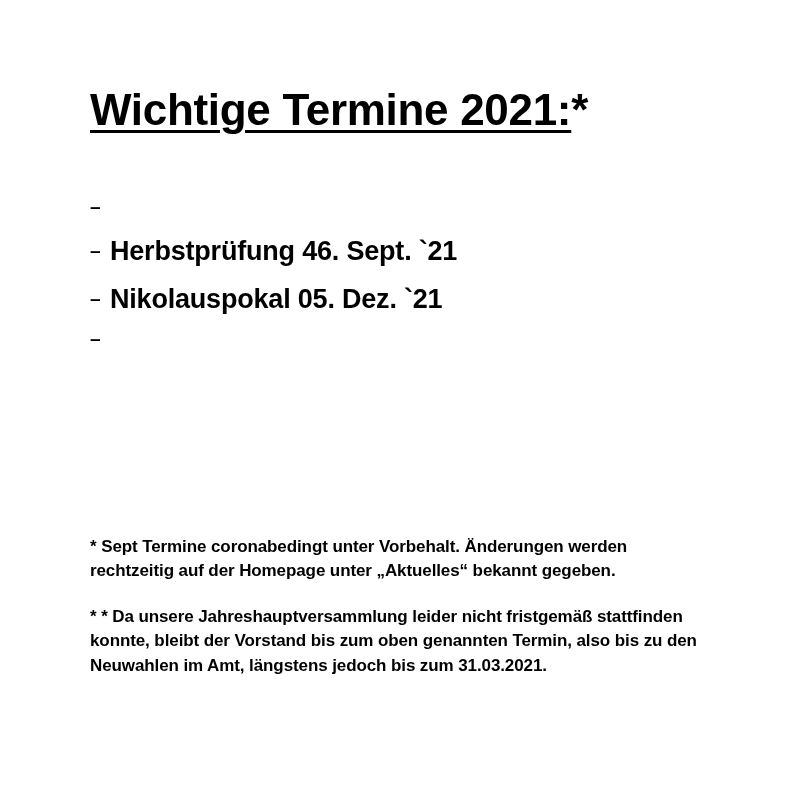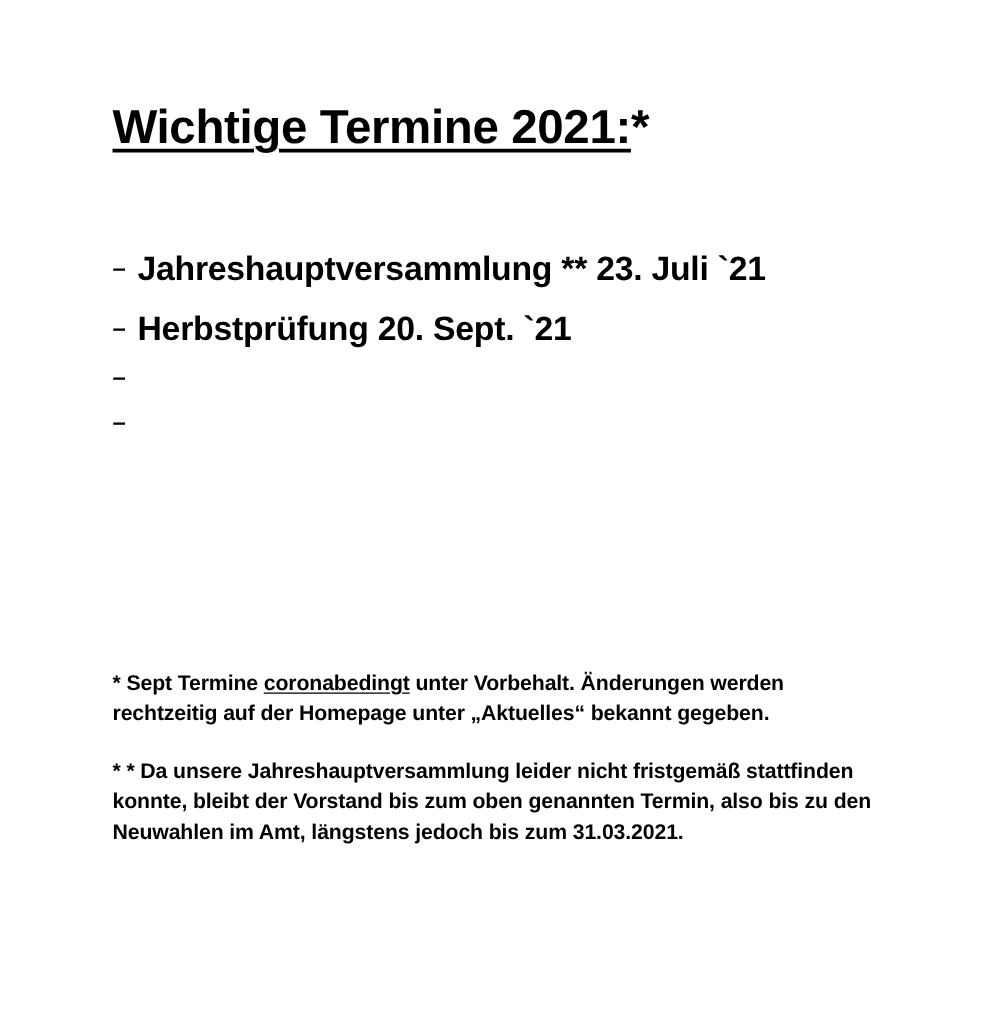--- a/index.html
+++ b/index.html
@@ -18,21 +18,21 @@
     position: relative;
     width: 790px;
     height: 810px;
     box-sizing: border-box;
     padding: 0;
   }
   .title {
     position: absolute;
     left: 90px;
     top: 56px;
-    font-size: 38px;
+    font-size: 44px;
     font-weight: bold;
     letter-spacing: -0.3px;
     white-space: nowrap;
   }
   .title .underlined {
     text-decoration: underline;
     text-underline-offset: 5px;
     text-decoration-thickness: 3px;
   }
   .bullets {
@@ -68,47 +68,46 @@
     width: 620px;
   }
   .note {
     font-size: 17px;
     font-weight: bold;
     line-height: 1.42;
     margin-bottom: 22px;
     letter-spacing: -0.1px;
   }
   .note .u {
-    text-decoration: underline;
     text-underline-offset: 2px;
   }
 </style>
 </head>
 <body>
 
 <div class="slide">
 
   <h1 class="title">
     <span class="underlined">Wichtige Termine 2021:</span><span>*</span>
   </h1>
 
   <div class="bullets">
 
     <div class="bullet-row">
       <span class="bullet-dash">–</span>
-      <span class="bullet-text">Jahreshauptversammlung ** 23. Juli `21</span>
     </div>
 
     <div class="bullet-row">
       <span class="bullet-dash">–</span>
-      <span class="bullet-text">Herbstprüfung 20. Sept. `21</span>
+      <span class="bullet-text">Herbstprüfung 46. Sept. `21</span>
     </div>
 
     <div class="bullet-row">
       <span class="bullet-dash">–</span>
+      <span class="bullet-text">Nikolauspokal 05. Dez. `21</span>
     </div>
 
     <div class="bullet-row">
       <span class="bullet-dash">–</span>
     </div>
 
   </div>
 
   <div class="notes">
 

